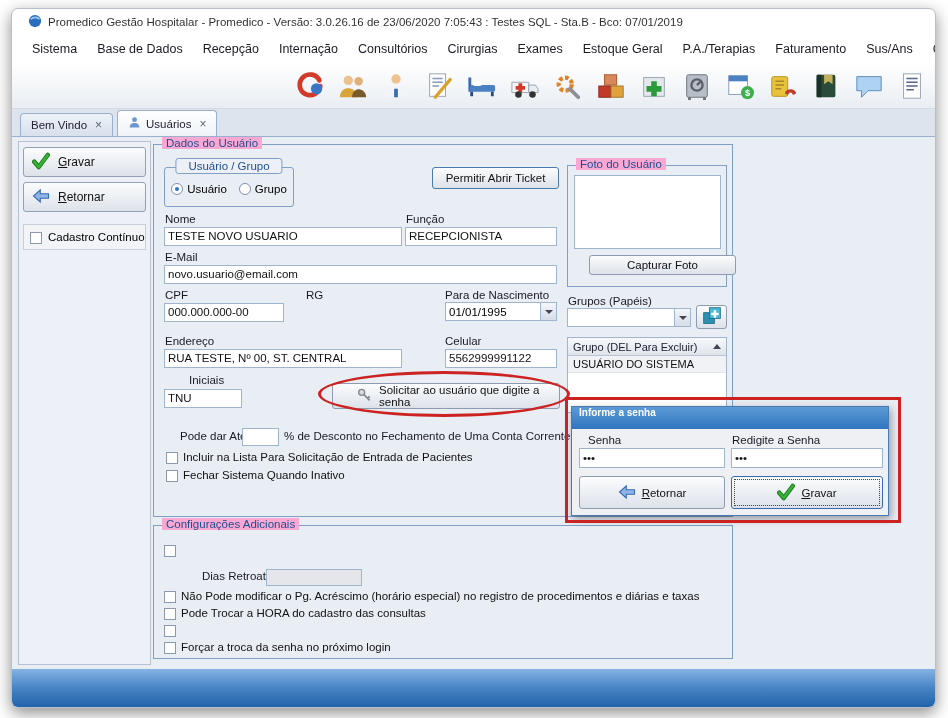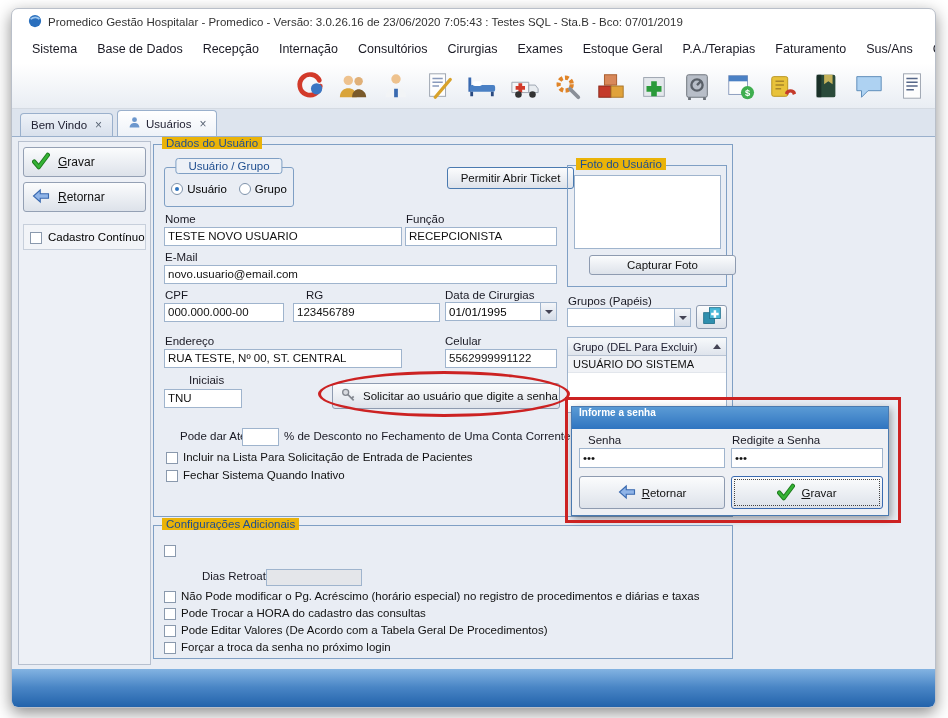--- a/index.html
+++ b/index.html
@@ -38,21 +38,21 @@
   
   .side-panel { left:6px; top:4px; width:133px; height:524px; background:#edf0f6; border:1px solid #b7c0cf; }
   .side-btn { position:absolute; left:4px; width:123px; height:30px; display:flex; align-items:center; gap:8px;
               padding-left:8px; font-size:12px; color:#111; background:linear-gradient(#fbfcfd,#dde2ea);
               border:1px solid #94a0b4; border-radius:3px; cursor:default; }
   .side-check { position:absolute; left:4px; top:82px; width:123px; height:26px; display:flex; align-items:center;
                 gap:6px; padding-left:6px; font-size:11.5px; background:#f2f4f8; border:1px solid #c7cfdb; }
 
   
   .groupbox { border:1px solid #7f9fc4; }
-  .legend { position:absolute; top:-8px; left:8px; background:#eab308; padding:0 4px;
+  .legend { position:absolute; top:-8px; left:8px; background:#f9a8d4; padding:0 4px;
             font-size:11.5px; color:#1f4e8f; white-space:nowrap; }
   .legend2 { position:absolute; top:-10px; left:50%; transform:translateX(-50%); background:#edf1f7;
              border:1px solid #7f9fc4; border-radius:3px; padding:1px 12px; font-size:11.5px; color:#1f4e8f;
              white-space:nowrap; }
 
   .flabel { font-size:11.5px; color:#1a1a24; white-space:nowrap; }
   .tinput { border:1px solid #9fb4cd; background:#fff; font-size:11.5px; color:#111; padding:0 3px;
             font-family:inherit; width:100%; height:100%; }
   .tinput:disabled { background:#e4e6ea; }
 
@@ -257,21 +257,21 @@
             <span class="rdot sel"></span>
             <span>Usuário</span>
           </label>
           <label class="radio">
             <span class="rdot"></span>
             <span>Grupo</span>
           </label>
         </div>
       </div>
 
-      <div class="abs btn blue-border" style="left:278px;top:22px;width:127px;height:22px;margin-left:15px;">
+      <div class="abs btn blue-border" style="left:278px;top:22px;width:127px;height:22px;">
         <span>Permitir Abrir Ticket</span>
       </div>
 
       <div class="abs groupbox" style="left:413px;top:20px;width:160px;height:122px;">
         <span class="legend">Foto do Usuário</span>
         <div class="abs photo-box" style="left:6px;top:9px;width:147px;height:74px;"></div>
         <div class="abs btn" style="left:21px;top:89px;width:147px;height:20px;">
           <span>Capturar Foto</span>
         </div>
       </div>
@@ -280,22 +280,21 @@
       <span class="abs" style="left:10px;top:81px;width:238px;height:19px;"><input class="tinput" value="TESTE NOVO USUARIO" style=""></span>
       <span class="abs flabel" style="left:252px;top:68px;">Função</span>
       <span class="abs" style="left:251px;top:81px;width:152px;height:19px;"><input class="tinput" value="RECEPCIONISTA" style=""></span>
 
       <span class="abs flabel" style="left:11px;top:106px;">E-Mail</span>
       <span class="abs" style="left:10px;top:119px;width:393px;height:19px;"><input class="tinput" value="novo.usuario@email.com" style=""></span>
 
       <span class="abs flabel" style="left:11px;top:144px;">CPF</span>
       <span class="abs" style="left:10px;top:157px;width:120px;height:19px;"><input class="tinput" value="000.000.000-00" style=""></span>
       <span class="abs flabel" style="left:152px;top:144px;">RG</span>
-      <span class="abs" style="left:139px;top:157px;width:147px;height:19px;"><input class="tinput" value="123456789" style=""></span>
-      <span class="abs flabel" style="left:291px;top:144px;">Data de Cirurgias</span>
+      <span class="abs flabel" style="left:291px;top:144px;">Para de Nascimento</span>
       <div class="abs combo" style="left:291px;top:157px;width:112px;height:19px;">
         <input class="cfield" value="01/01/1995" style="">
         <span class="arrow-btn">
             <span class="tri-down"></span>
           </span>
       </div>
 
       <span class="abs flabel" style="left:414px;top:150px;">Grupos (Papéis)</span>
       <div class="abs combo" style="left:413px;top:163px;width:124px;height:19px;">
         <input class="cfield" value="" style="">
@@ -322,21 +321,21 @@
           <span class="tri-up"></span>
         </div>
         <div class="lrow">
           <span>USUÁRIO DO SISTEMA</span>
         </div>
       </div>
 
       <span class="abs flabel" style="left:11px;top:229px;margin-left:24px;">Iniciais</span>
       <span class="abs" style="left:10px;top:243px;width:78px;height:19px;"><input class="tinput" value="TNU" style=""></span>
 
-      <div class="abs btn" style="left:178px;top:238px;width:228px;height:26px;justify-content:flex-start;padding-left:8px;">
+      <div class="abs btn" style="left:178px;top:238px;width:228px;height:26px;justify-content:flex-start;padding-left:24px;">
         <span><svg width="16" height="16" viewBox="0 0 24 24">
               <circle cx="7" cy="8" r="4.5" fill="#d8dadf" stroke="#83878f" stroke-width="2"></circle>
               <path d="M10 11l9 9M16 17l3-3" fill="none" stroke="#83878f" stroke-width="2.5"></path>
             </svg></span>
         <span>Solicitar ao usuário que digite a senha</span>
       </div>
 
       <span class="abs flabel" style="left:26px;top:285px;">Pode dar Até:</span>
       <span class="abs" style="left:88px;top:282px;width:37px;height:18px;"><input class="tinput" value="" style=""></span>
       <span class="abs flabel" style="left:130px;top:285px;">% de Desconto no Fechamento de Uma Conta Corrente</span>
@@ -361,21 +360,20 @@
       <label class="abs check" style="left:10px;top:64px;">
         <span class="cbox"></span>
         <span>Não Pode modificar o Pg. Acréscimo (horário especial) no registro de procedimentos e diárias e taxas</span>
       </label>
       <label class="abs check" style="left:10px;top:81px;">
         <span class="cbox"></span>
         <span>Pode Trocar a HORA do cadastro das consultas</span>
       </label>
       <label class="abs check" style="left:10px;top:98px;">
         <span class="cbox"></span>
-        <span>Pode Editar Valores (De Acordo com a Tabela Geral De Procedimentos)</span>
       </label>
       <label class="abs check" style="left:10px;top:115px;">
         <span class="cbox"></span>
         <span>Forçar a troca da senha no próximo login</span>
       </label>
     </div>
 
     <div class="abs senha-dialog">
       <div class="senha-title">
         <span>Informe a senha</span>

